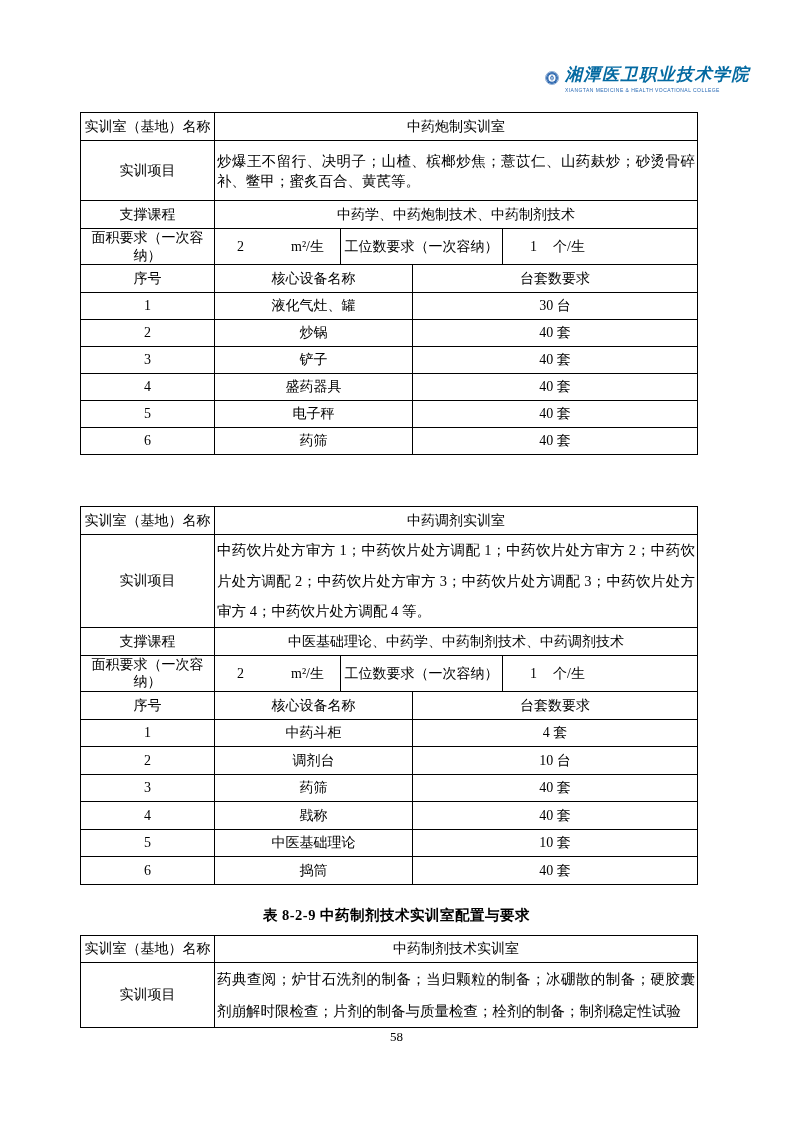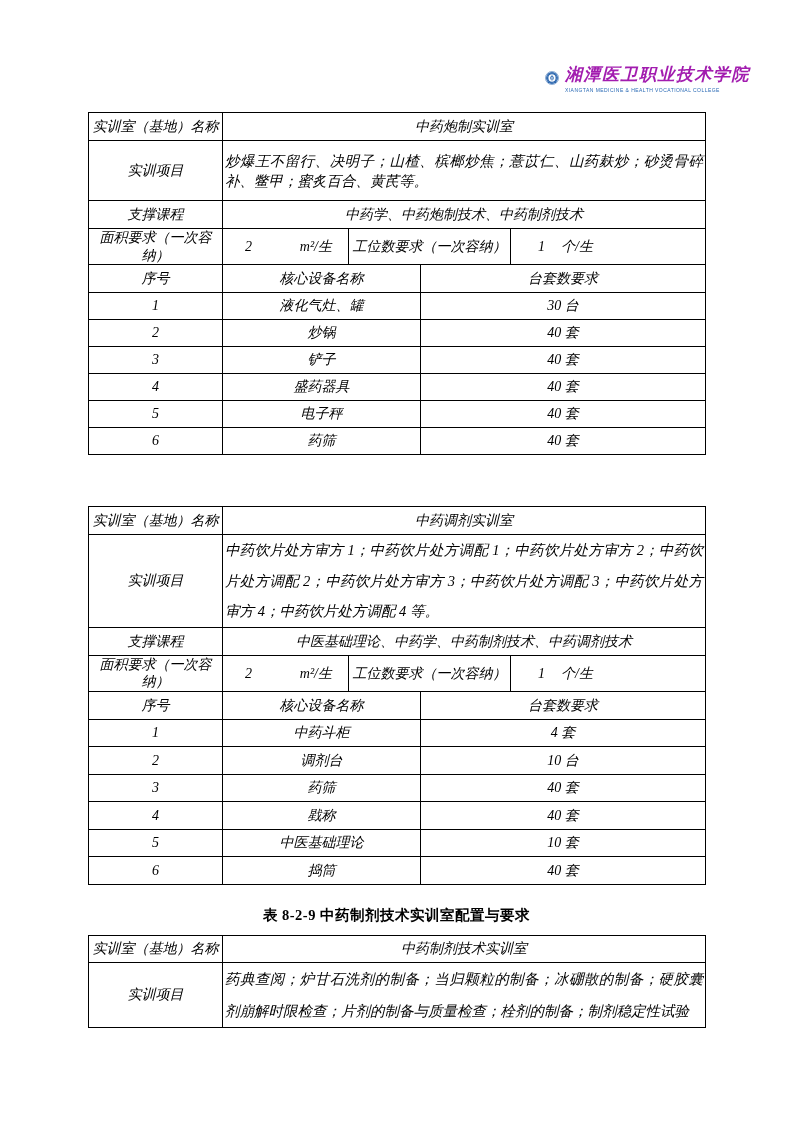--- a/index.html
+++ b/index.html
@@ -10,33 +10,33 @@
     background: #ffffff;
     font-family: "Liberation Serif", "DejaVu Serif", serif;
     color: #000;
     overflow: hidden;
   }
   
   .logo { position: absolute; top: 53px; left: 545px; width: 205px; height: 50px; display: flex; align-items: center; }
   .logo-text { margin-left: 6px; }
   .logo-zh {
     font-size: 17px; font-weight: bold; font-style: italic;
-    letter-spacing: 1.5px; color: #a21caf; white-space: nowrap;
+    letter-spacing: 1.5px; color: #0369a1; white-space: nowrap;
     font-family: "Liberation Serif", serif;
   }
   .logo-en {
     font-size: 5px; letter-spacing: 0.45px; color: #2a6ab5;
     white-space: nowrap; margin-top: 1px;
     font-family: "Liberation Sans", sans-serif;
   }
   
   table.spec {
-    position: absolute; left: 88px; width: 617px;
+    position: absolute; left: 80px; width: 617px;
     border-collapse: collapse; table-layout: fixed;
-    font-size: 14px; line-height: 1.25; font-style: italic;
+    font-size: 14px; line-height: 1.25;
   }
   table.spec td { border: 1px solid #000; padding: 0 2px; vertical-align: middle; overflow: hidden; }
   table.spec { border: 1.5px solid #000; }
   td.ctr { text-align: center; }
   td.just {
     text-align: justify; text-justify: inter-character;
     font-size: 14.5px; padding: 0 9px;
   }
   .lh30 { line-height: 20px; }
   .lh305 { line-height: 30.6px; }
@@ -243,14 +243,15 @@
       <td class="ctr">实训室（基地）名称</td>
       <td class="ctr" colspan="4">中药制剂技术实训室</td>
     </tr>
     <tr style="height:64px">
       <td class="ctr">实训项目</td>
       <td class="just lh32" colspan="4">药典查阅；炉甘石洗剂的制备；当归颗粒的制备；冰硼散的制备；硬胶囊剂崩解时限检查；片剂的制备与质量检查；栓剂的制备；制剂稳定性试验</td>
     </tr>
   </tbody>
     </table>
 
+  <div class="pagenum">58</div>
 
 </div>
 
 </body></html>

